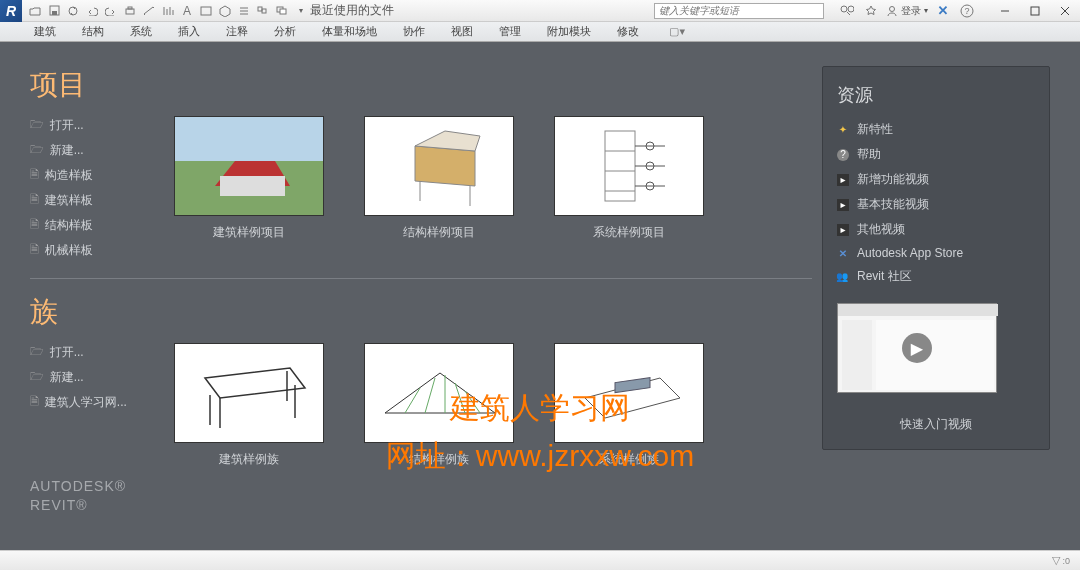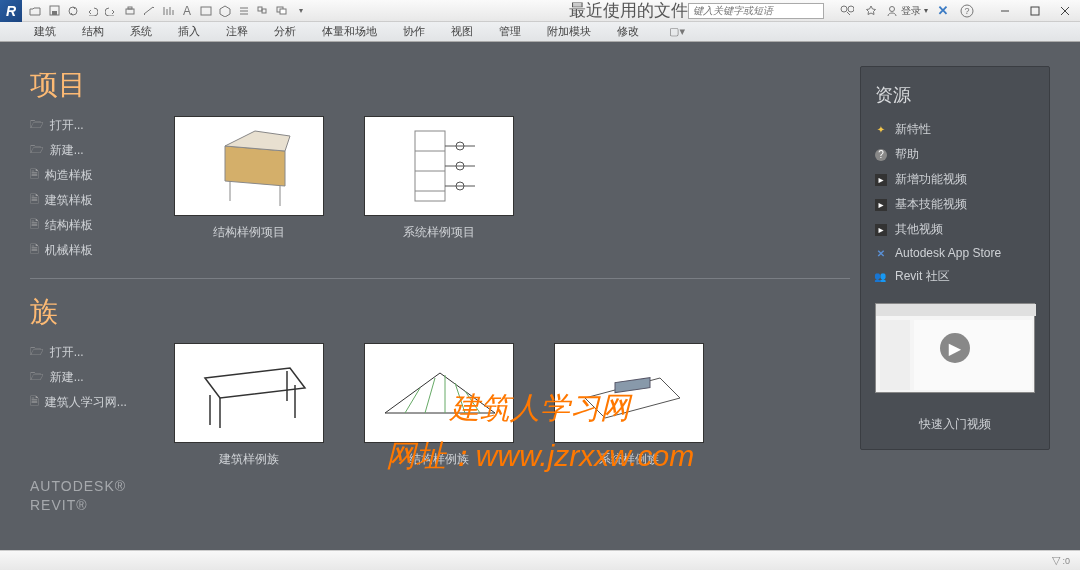--- a/index.html
+++ b/index.html
@@ -2,22 +2,22 @@
 <html><head>
 <meta charset="utf-8">
 <style>
 * { margin: 0; padding: 0; box-sizing: border-box; font-family: "Microsoft YaHei", Arial, sans-serif; }
 body { width: 1080px; height: 570px; background: #fff; overflow: hidden; position: relative; }
 
 .titlebar { height: 22px; background: linear-gradient(#fafafa, #e8e8e8); display: flex; align-items: center; font-size: 10px; color: #555; border-bottom: 1px solid #ccc; }
 .app-icon { width: 22px; height: 22px; background: linear-gradient(135deg, #2b5fa3, #1a4480); color: #fff; display: flex; align-items: center; justify-content: center; font-weight: bold; font-size: 14px; font-style: italic; }
 .qat { display: flex; gap: 1px; margin-left: 4px; }
 .qat-btn { width: 18px; height: 16px; display: flex; align-items: center; justify-content: center; color: #666; cursor: pointer; }
-.title-center { flex: 1; text-align: right; font-size: 17px; color: #555; }
-.search-box { width: 136px; height: 16px; background: #fff; border: 1px solid #aaa; font-size: 10px; color: #999; padding: 0 4px; font-style: italic; }
+.title-center { flex: 1; text-align: left; font-size: 12px; color: #555; }
+.search-box { width: 170px; height: 16px; background: #fff; border: 1px solid #aaa; font-size: 10px; color: #999; padding: 0 4px; font-style: italic; }
 .title-right { display: flex; gap: 6px; align-items: center; margin: 0 14px; }
 .login { display: flex; align-items: center; gap: 3px; color: #555; cursor: pointer; }
 .win-controls { display: flex; margin-left: auto; }
 .win-btn { width: 30px; height: 22px; display: flex; align-items: center; justify-content: center; cursor: pointer; }
 
 .ribbon-tabs { height: 20px; background: linear-gradient(#eef0f2, #e2e4e6); border-bottom: 1px solid #aaa; display: flex; align-items: center; font-size: 11px; color: #444; padding-left: 30px; gap: 18px; }
 .ribbon-tab { cursor: pointer; padding: 2px 4px; }
 .ribbon-ctrl { margin-left: 8px; color: #777; }
 
 .workspace { position: relative; height: 508px; background: #5b5f65; padding: 24px 30px 0 30px; display: flex; gap: 10px; }
@@ -27,33 +27,33 @@
 .link-list { display: flex; flex-direction: column; gap: 6px; min-width: 120px; font-size: 12px; color: #cfd2d6; }
 .link-item { display: flex; align-items: center; gap: 6px; cursor: pointer; }
 .link-icon { font-size: 11px; color: #aaa; }
 .divider { border: none; border-top: 1px solid #7a7e84; margin: 4px 0 14px 0; }
 
 .tiles { display: flex; gap: 40px; }
 .tile { text-align: center; }
 .tile-img { width: 150px; height: 100px; background: #fff; border: 1px solid #333; display: flex; align-items: center; justify-content: center; overflow: hidden; cursor: pointer; }
 .tile-label { color: #cfd2d6; font-size: 12px; margin-top: 8px; }
 
-.resources { width: 190px; background: #4a4e54; border: 1px solid #3a3d42; border-radius: 2px; padding: 16px 14px; align-self: flex-start; }
+.resources { width: 228px; background: #4a4e54; border: 1px solid #3a3d42; border-radius: 2px; padding: 16px 14px; align-self: flex-start; }
 .res-head { color: #d8dadd; font-size: 18px; margin-bottom: 14px; }
 .res-list { display: flex; flex-direction: column; gap: 8px; }
 .res-item { display: flex; align-items: center; gap: 8px; color: #cfd2d6; font-size: 12px; cursor: pointer; }
 .res-icon { width: 12px; height: 12px; display: inline-flex; align-items: center; justify-content: center; font-size: 10px; }
 .video-thumb { margin-top: 18px; width: 160px; height: 90px; background: #f5f5f5; border: 1px solid #888; display: flex; align-items: center; justify-content: center; cursor: pointer; position: relative; }
 .video-thumb .play { width: 30px; height: 30px; border-radius: 50%; background: #888; display: flex; align-items: center; justify-content: center; color: #fff; }
 .video-label { color: #cfd2d6; font-size: 12px; text-align: center; margin-top: 23px; }
 
 .footer-brand { position: absolute; left: 30px; bottom: 34px; color: #a6a9ad; font-size: 12px; letter-spacing: 1px; line-height: 1.4; }
 .footer-brand .big { font-size: 14px; }
 
-.watermark { position: absolute; left: 50%; transform: translateX(-50%); bottom: 70px; text-align: center; color: #ff7800; font-size: 30px; font-weight: 500; pointer-events: none; line-height: 1.6; font-style: italic; }
+.watermark { position: absolute; left: 50%; transform: translateX(-50%); bottom: 70px; text-align: center; color: #ff7800; font-size: 30px; font-weight: 500; pointer-events: none; line-height: 1.6; }
 
 .statusbar { position: absolute; bottom: 0; left: 0; right: 0; height: 20px; background: linear-gradient(#f8f8f8, #e8e8e8); border-top: 1px solid #ccc; display: flex; align-items: center; justify-content: flex-end; padding: 0 10px; color: #888; font-size: 11px; }
 
 svg { display: block; }
 </style>
 </head>
 <body>
 
 <div class="titlebar">
   <div class="app-icon">R</div>
@@ -226,20 +226,31 @@
           </div>
         <div class="link-item">
             <span class="link-icon">🗎</span>
             <span>机械样板</span>
           </div>
       </div>
       <div class="tiles">
         <div class="tile">
           <div class="tile-img">
             <svg width="150" height="100">
+                <rect width="150" height="60" y="40" fill="#7fa668"></rect>
+                <rect width="150" height="45" fill="#b8d4e8"></rect>
+                <polygon points="40,70 60,45 100,45 115,70" fill="#b33"></polygon>
+                <rect x="45" y="60" width="65" height="20" fill="#ddd"></rect>
+              </svg>
+          </div>
+          <div class="tile-label">建筑样例项目</div>
+        </div>
+        <div class="tile">
+          <div class="tile-img">
+            <svg width="150" height="100">
                 <polygon points="50,30 110,35 110,70 50,65" fill="#d4af6a" stroke="#888"></polygon>
                 <line x1="55" y1="65" x2="55" y2="85" stroke="#888"></line>
                 <line x1="105" y1="70" x2="105" y2="90" stroke="#888"></line>
                 <polygon points="50,30 80,15 115,20 110,35" fill="#e8e0d0" stroke="#888"></polygon>
               </svg>
           </div>
           <div class="tile-label">结构样例项目</div>
         </div>
         <div class="tile">
           <div class="tile-img">

